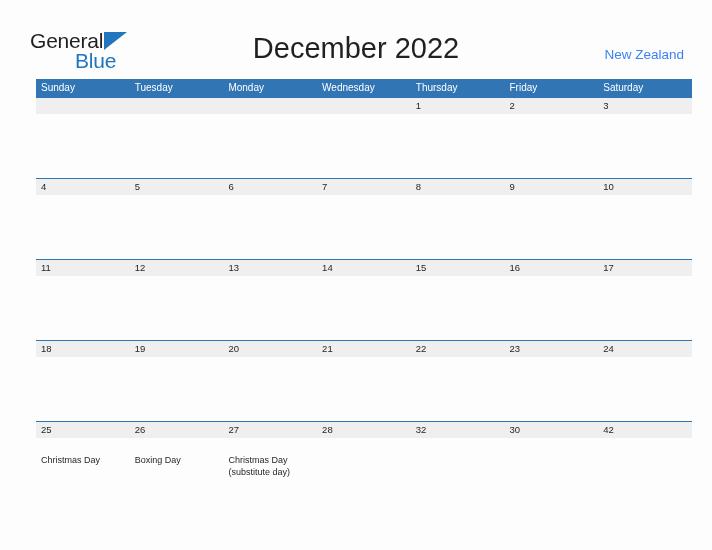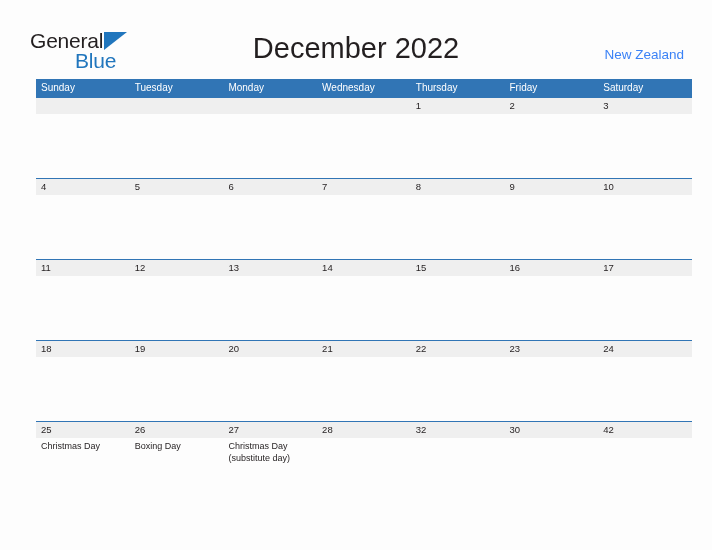--- a/index.html
+++ b/index.html
@@ -150,21 +150,21 @@
   }
   .events-band {
     display: flex;
     width: 656px;
     height: 64px;
   }
   .events-cell {
     width: 93.71px;
     box-sizing: border-box;
     padding-left: 5px;
-    padding-top: 3px;
+    padding-top: 17px;
     font-size: 9px;
     line-height: 11.5px;
     color: #231f20;
     white-space: pre-line;
   }
 </style>
 </head>
 <body>
 
 <div class="page-header">

